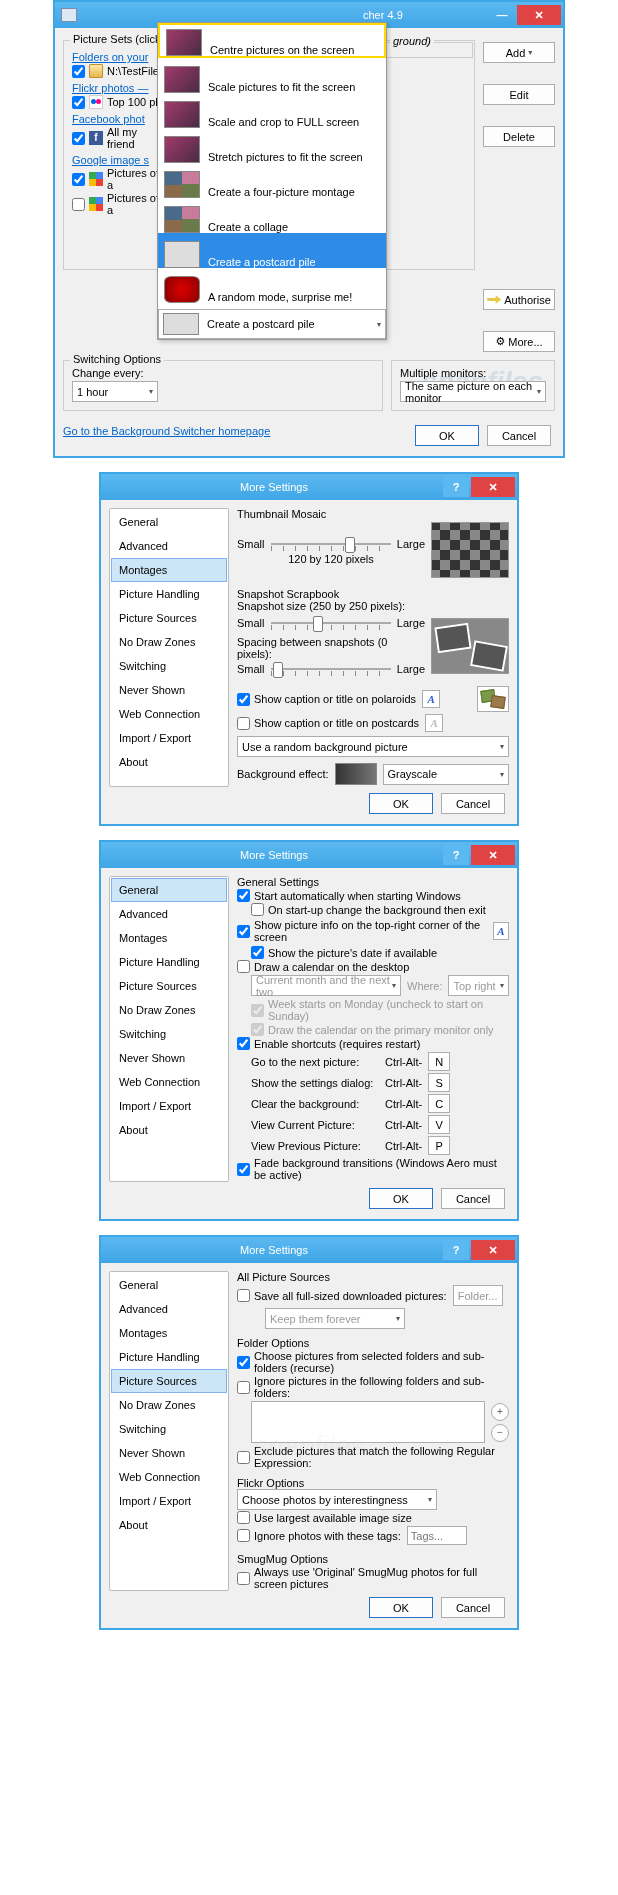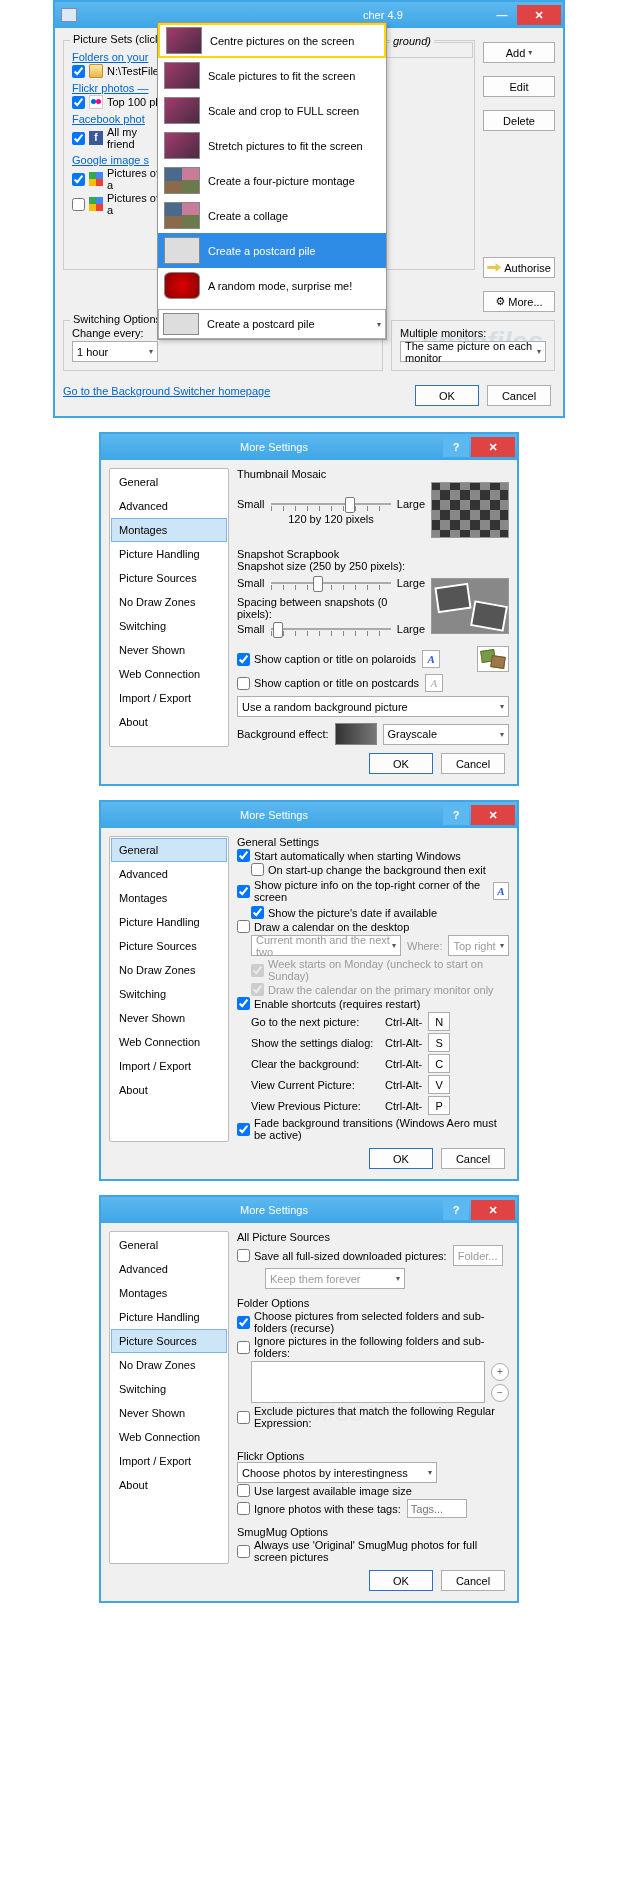--- a/index.html
+++ b/index.html
@@ -23,21 +23,21 @@
 .chk input{width:13px;height:13px;}
 .btnrow{display:flex;justify-content:flex-end;gap:8px;padding:6px 4px 2px 0;}
 .columns{display:flex;gap:8px;}
 
 .nav{width:120px;background:#fff;border:1px solid #bcbcbc;border-radius:2px;padding:1px;}
 .nav-item{padding:6px 8px;cursor:pointer;}
 .nav-item.sel{background:#cde6f7;border:1px solid #7eb4ea;padding:5px 7px;}
 .content{flex:1;}
 
 .dd{position:absolute;left:102px;top:-6px;width:230px;background:#fff;border:1px solid #999;z-index:10;box-shadow:2px 2px 4px rgba(0,0,0,0.18);}
-.dd-item{display:flex;align-items:center;height:35px;padding:0 6px;gap:8px;cursor:pointer;}
+.dd-item{display:flex;align-items:flex-end;height:35px;padding:0 6px;gap:8px;cursor:pointer;}
 .dd-item.sel-y{border:2px solid #ffd800;height:35px;}
 .dd-item.sel-blue{background:#2f8ce6;color:#fff;}
 .thumb{width:36px;height:27px;background:linear-gradient(135deg,#a23b6b,#4a2b44);border:1px solid #888;flex-shrink:0;}
 .thumb.mosaic{background:repeating-conic-gradient(#a7b98a 0 25%,#7a8a5a 0 50%) 50%/14px 14px;}
 .thumb.four{background:conic-gradient(#c97b9a 0 25%,#6a7a4a 0 50%,#8a6a4a 0 75%,#4a6a8a 0);}
 .thumb.polaroid{background:#ddd;}
 .thumb.dice{background:radial-gradient(circle,#d00,#800);border-radius:20%;}
 .dd-current{display:flex;align-items:center;height:30px;border:1px solid #adadad;background:#fff;padding:0 4px;gap:8px;margin-top:6px;}
 
 .ico{width:14px;height:14px;display:inline-block;flex-shrink:0;}
@@ -118,21 +118,21 @@
                   <span>Pictures of a</span>
                 </label>
           <label class="chk">
                   <input type="checkbox" style="">
                   <span class="ico ico-gg"></span>
                   <span>Pictures of a</span>
                 </label>
         </div>
       </div>
     </div>
-    <div style="width:72px;display:flex;flex-direction:column;gap:13px;padding-top:6px;">
+    <div style="width:72px;display:flex;flex-direction:column;gap:21px;padding-top:6px;">
       <div class="btn"><span>Add</span>&nbsp;<span class="chev">▾</span></div>
       <div class="btn">Edit</div>
       <div class="btn">Delete</div>
       <div style="flex:1"></div>
       <div class="btn" style="margin-top:100px"><span class="ico ico-key"></span>&nbsp;<span>Authorise</span></div>
       <div class="btn"><span>⚙</span>&nbsp;<span>More...</span></div>
     </div>
   </div>
 
   <div class="dd">
@@ -467,21 +467,21 @@
       <div style="display:flex;flex-direction:column;gap:3px">
         <div class="round-btn">+</div>
         <div class="round-btn">−</div>
       </div>
     </div>
     <label class="chk">
               <input type="checkbox" style="">
               <span>Exclude pictures that match the following Regular Expression:</span>
             </label>
 
-    <div style="margin-top:21px">Flickr Options</div>
+    <div style="margin-top:8px">Flickr Options</div>
     <div class="select" style="width:200px">
               <span>Choose photos by interestingness</span>
               <span class="chev">▾</span>
             </div>
     <label class="chk">
               <input type="checkbox" style="">
               <span>Use largest available image size</span>
             </label>
     <div class="row">
       <label class="chk">

